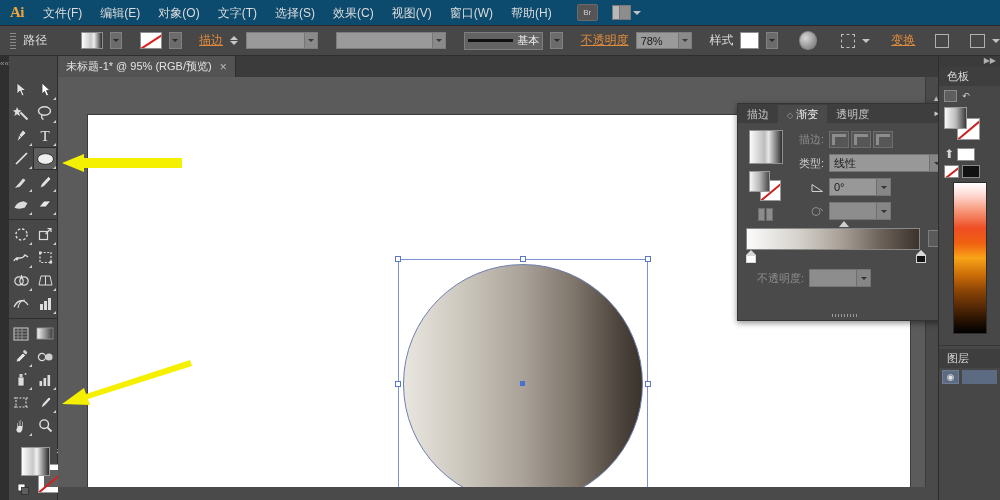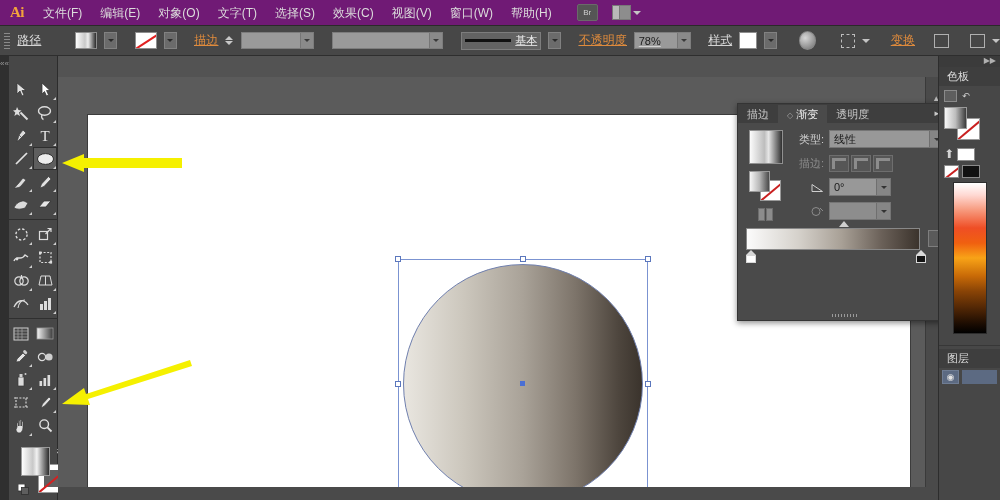--- a/index.html
+++ b/index.html
@@ -10,21 +10,21 @@
     font-family: "Liberation Sans", "DejaVu Sans", sans-serif;
     font-size: 12px;
     color: #d2d2d2;
     -webkit-font-smoothing: antialiased;
   }
   #app { position: relative; width: 1000px; height: 500px; }
 
   
   .menubar {
     position: absolute; left: 0; top: 0; width: 1000px; height: 26px;
-    background: #701a75;
+    background: #0c4a6e;
     display: flex; align-items: center;
     border-bottom: 1px solid #2a2a2a;
   }
   .ai-logo {
     width: 34px; height: 26px;
     display: flex; align-items: center; justify-content: center;
     color: #f2a33c; font-weight: bold; font-size: 15px;
     font-family: "Liberation Serif", serif;
     letter-spacing: -0.5px;
   }
@@ -45,21 +45,21 @@
   }
   .arrange-ico i { display: block; height: 100%; border-right: 1px solid #787878; }
   .arrange-ico i:nth-child(1) { width: 8px; background: #b9b9b9; }
   .arrange-ico i:nth-child(2) { width: 10px; background: #8d8d8d; border-right: none; }
   .caret { width: 0; height: 0; border-left: 4px solid transparent; border-right: 4px solid transparent; border-top: 4px solid #c4c4c4; }
 
   
   .ctrlbar {
     position: absolute; left: 0; top: 26px; width: 1000px; height: 30px;
     background: #474747; border-bottom: 1px solid #2e2e2e;
-    display: flex; align-items: center; padding-left: 4px; gap: 7px; text-decoration: underline;
+    display: flex; align-items: center; padding-left: 10px; gap: 7px;
   }
   .grip { width: 7px; height: 20px; display: flex; flex-direction: column; justify-content: center; gap: 2px; }
   .grip b { display: block; height: 1px; background: #8a8a8a; }
   .lbl { font-size: 12px; color: #dcdcdc; white-space: nowrap; }
   .lbl-org { color: #e08b3c; text-decoration: underline; white-space: nowrap; }
   .swatch-box { width: 24px; height: 17px; border: 1px solid #8e8e8e; background: #fff; }
   .swatch-grad { background: linear-gradient(to right,#fdfdfd 0%,#c9c9c9 45%,#eeeeee 60%,#2b2b2b 100%); }
   .swatch-none { background: #fff; position: relative; overflow: hidden; }
   .swatch-none:after {
     content: ""; position: absolute; left: -6px; top: 7px; width: 36px; height: 2px;
@@ -372,20 +372,26 @@
     <span class="caret"></span>
     <span style="width:8px"></span>
     <span class="lbl-org">变换</span>
     <span style="width:6px"></span>
     <span class="tiny-ico"></span>
     <span style="width:8px"></span>
     <span class="tiny-ico"></span>
     <span class="caret"></span>
   </div>
 
+  <div class="tabbar">
+    <div class="doc-tab">
+      <span>未标题-1* @ 95% (RGB/预览)</span>
+      <span class="x">×</span>
+    </div>
+  </div>
 
   <div class="leftstrip">««</div>
 
   <div class="toolpanel">
     <div class="tool-grid">
 
       <div class="tool" title="选择工具">
         <svg width="13" height="15" viewBox="0 0 13 15">
             <path d="M2 1 L2 12 L5 9 L7 14 L9 13 L7 8.5 L11 8.5 Z" fill="#e0e0e0" stroke="#3a3a3a" stroke-width="0.8"></path>
           </svg>
@@ -658,34 +664,34 @@
           <i class="f"></i>
         </span>
         <span class="gp-rev">
             <i></i>
             <i></i>
           </span>
       </div>
 
       <div class="gp-right">
         <div class="gp-row">
+          <span class="gp-rowlbl dim">描边:</span>
+          <span class="gp-alignbtns">
+            <i></i>
+            <i></i>
+            <i></i>
+          </span>
+        </div>
+        <div class="gp-row">
           <span class="gp-rowlbl">类型:</span>
           <span class="gp-sel">
             <span>线性</span>
             <span class="fcaret">
                 <span class="caret"></span>
               </span>
-          </span>
-        </div>
-        <div class="gp-row">
-          <span class="gp-rowlbl dim">描边:</span>
-          <span class="gp-alignbtns">
-            <i></i>
-            <i></i>
-            <i></i>
           </span>
         </div>
         <div class="gp-row">
           <span class="gp-rowlbl">
             <svg width="13" height="11" viewBox="0 0 13 11" style="vertical-align:middle">
                 <path d="M1 9.5 L11.5 9.5 L1 2.5 Z" fill="none" stroke="#cfcfcf" stroke-width="1"></path>
               </svg>
           </span>
           <span class="gp-sel sm">
             <span>0°</span>
@@ -721,20 +727,29 @@
           </span>
         <span class="gp-stop" style="left:170px">
             <b></b>
             <i style="background:#141414"></i>
           </span>
       </div>
       <span class="gp-trash"></span>
     </div>
 
     <div class="gp-bottomrows">
+      <div class="gp-row">
+        <span class="gp-rowlbl dim" style="width:58px">不透明度:</span>
+        <span class="gp-sel sm disabled">
+          <span></span>
+          <span class="fcaret">
+              <span class="caret"></span>
+            </span>
+        </span>
+      </div>
     </div>
 
     <div class="gp-foot">
         <b></b>
       </div>
   </div>
 
   <div class="rightdock">
     <div class="rd-collapse">▶▶</div>
     <div class="rd-tab">色板</div>

